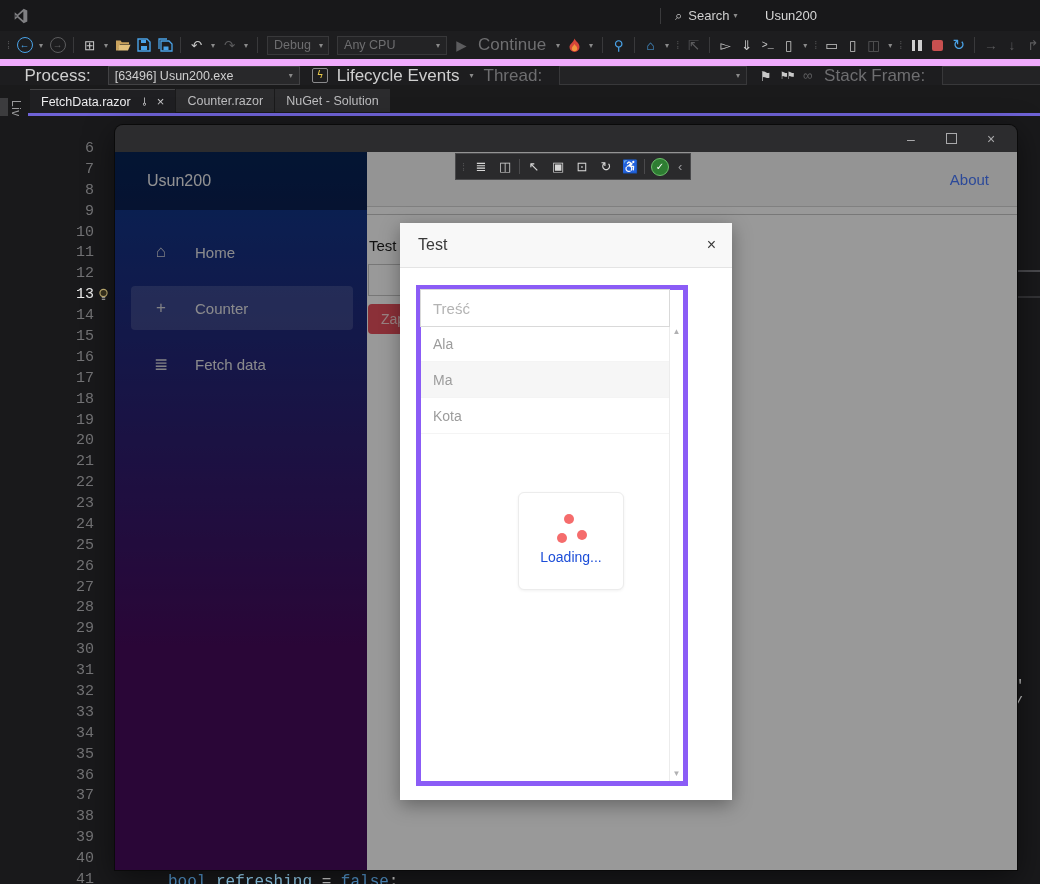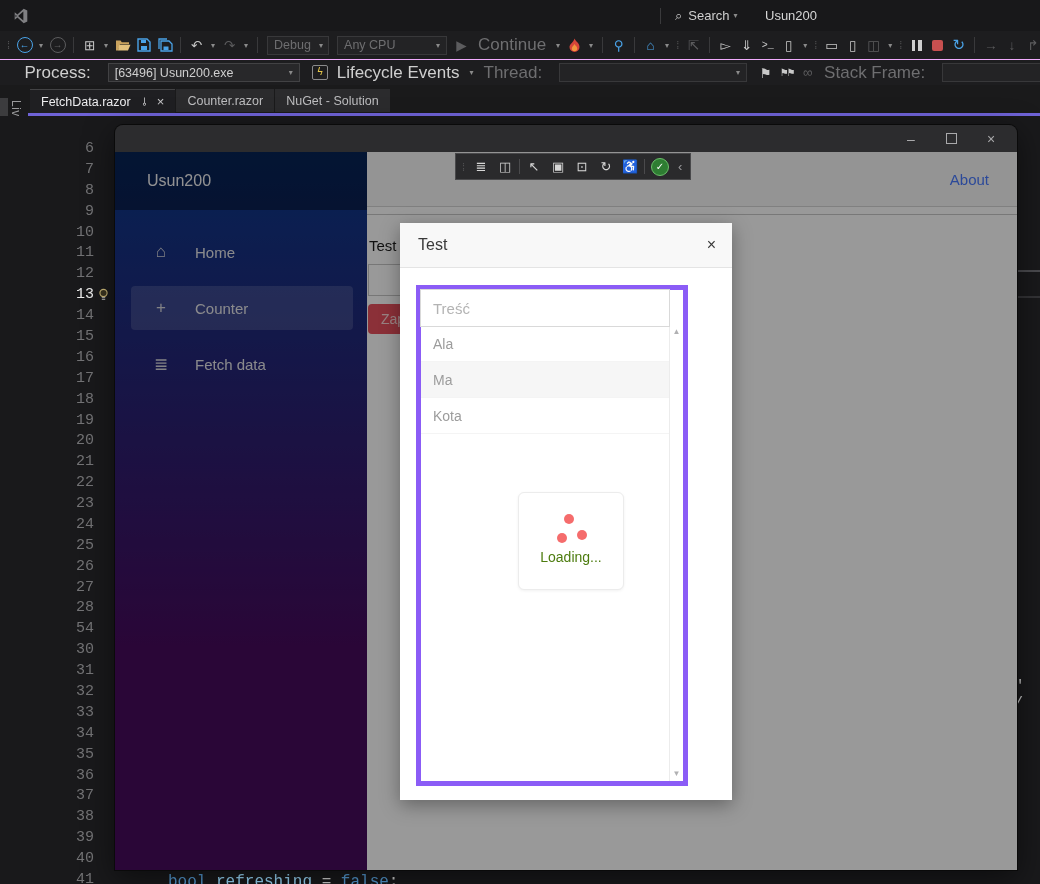--- a/index.html
+++ b/index.html
@@ -6,21 +6,21 @@
   #screen{position:relative;width:1040px;height:884px;overflow:hidden;background:#19191b;
     font-family:"Liberation Sans",sans-serif;-webkit-font-smoothing:antialiased;}
   
   #menu-bar{position:absolute;left:0;top:0;width:1040px;height:31px;background:#18181a;display:flex;align-items:center;}
   .menu-item{padding:0 10px;font-size:13px;color:#cfcfcf;line-height:31px;cursor:default;}
   #vs-logo{margin:0 8px 0 12px;display:flex;}
   #search-block{position:absolute;left:660px;top:0;height:31px;display:flex;align-items:center;color:#cfcfcf;font-size:13px;}
   #search-block .vsep{width:1px;height:16px;background:#3a3a3c;margin-right:14px;}
   #win-title{position:absolute;left:765px;top:0;line-height:31px;font-size:13px;color:#d6d6d6;}
   #toolbar{position:absolute;left:0;top:31px;width:1040px;height:28px;background:#1d1d1f;display:flex;align-items:center;padding-left:4px;box-sizing:border-box;}
-  #process-bar{position:absolute;left:0;top:59px;width:1040px;height:26px;background:#1d1d1f;border-top:1px solid #f0abfc;display:flex;align-items:center;box-sizing:border-box;padding-left:6px;}
+  #process-bar{position:absolute;left:0;top:59px;width:1040px;height:26px;background:#1d1d1f;border-top:7px solid #f0abfc;display:flex;align-items:center;box-sizing:border-box;padding-left:6px;}
   .grip{color:#4e4e50;font-size:11px;letter-spacing:1px;margin:0 3px;}
   .ico{display:inline-flex;width:21px;height:22px;align-items:center;justify-content:center;font-size:13.5px;color:#c8c8c8;flex:none;}
   .ico.dis{color:#5c5c5e;}
   .ico.blue{color:#4aa3e8;}
   .ico.sm{width:12px;font-size:8px;color:#8a8a8a;}
   .circ{border:1.3px solid currentColor;border-radius:50%;width:14px;height:14px;font-size:9.5px;line-height:13px;text-align:center;}
   .tsep{width:1px;height:16px;background:#39393b;margin:0 5px;flex:none;}
   .combo{display:flex;align-items:center;justify-content:space-between;background:#28282a;border:1px solid #424244;height:19px;padding:0 6px;font-size:12.5px;color:#cfcfcf;box-sizing:border-box;flex:none;margin-left:11px;}
   .combo.dis{color:#6e6e70;background:#232325;border-color:#38383a;}
   .combo .cv{font-size:8px;color:#8a8a8a;margin-left:8px;}
@@ -286,21 +286,21 @@
         <div class="ln" style="top: 295.518px;">19</div>
         <div class="ln" style="top: 316.404px;">20</div>
         <div class="ln" style="top: 337.29px;">21</div>
         <div class="ln" style="top: 358.176px;">22</div>
         <div class="ln" style="top: 379.062px;">23</div>
         <div class="ln" style="top: 399.948px;">24</div>
         <div class="ln" style="top: 420.834px;">25</div>
         <div class="ln" style="top: 441.72px;">26</div>
         <div class="ln" style="top: 462.606px;">27</div>
         <div class="ln" style="top: 483.492px;">28</div>
-        <div class="ln" style="top: 504.378px;">54</div>
+        <div class="ln" style="top: 504.378px;">29</div>
         <div class="ln" style="top: 525.264px;">30</div>
         <div class="ln" style="top: 546.15px;">31</div>
         <div class="ln" style="top: 567.036px;">32</div>
         <div class="ln" style="top: 587.922px;">33</div>
         <div class="ln" style="top: 608.808px;">34</div>
         <div class="ln" style="top: 629.694px;">35</div>
         <div class="ln" style="top: 650.58px;">36</div>
         <div class="ln" style="top: 671.466px;">37</div>
         <div class="ln" style="top: 692.352px;">38</div>
         <div class="ln" style="top: 713.238px;">39</div>
@@ -396,21 +396,21 @@
                 <span>Ma</span>
               </div>
                 <div class="lrow">
                 <span>Kota</span>
               </div>
               </div>
             <div id="loading-card">
               <span class="ldot" style="left:45px;top:21px;background:#f56c6c;"></span>
               <span class="ldot" style="left:38px;top:40px;background:#f56c6c;"></span>
               <span class="ldot" style="left:58px;top:37px;background:#f56c6c;"></span>
-              <div id="loading-text" style="color:#4d7c0f;">Loading...</div>
+              <div id="loading-text" style="color:#1d4ed8;">Loading...</div>
             </div>
           </div>
           <div id="scroll-col">
             <span class="sp"></span>
             <span class="sarrow">▲</span>
             <span id="scroll-fill"></span>
             <span class="sarrow" style="margin-bottom:3px;">▼</span>
           </div>
         </div>
       </div>

